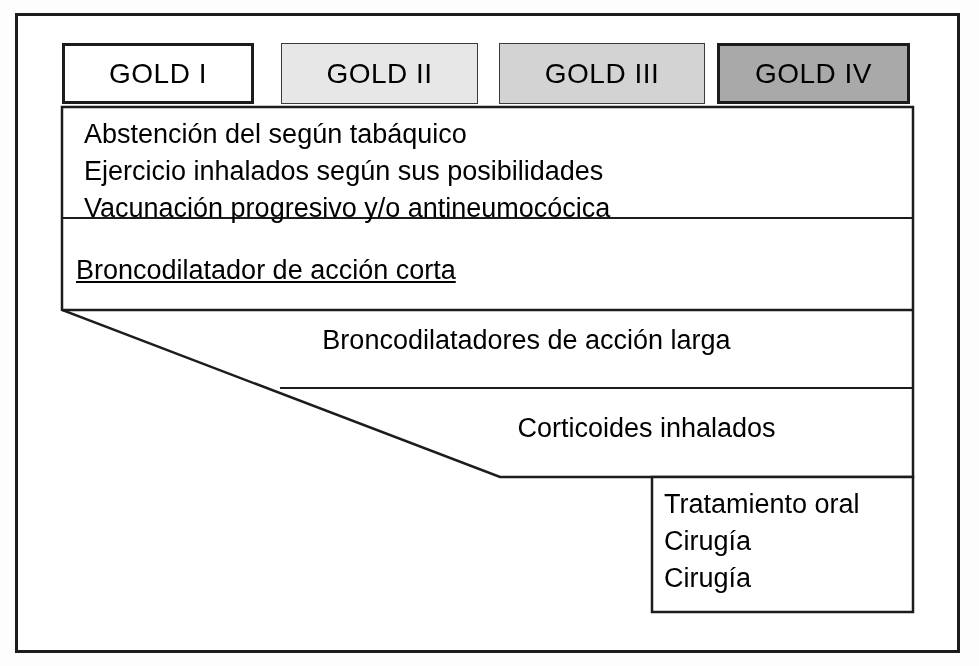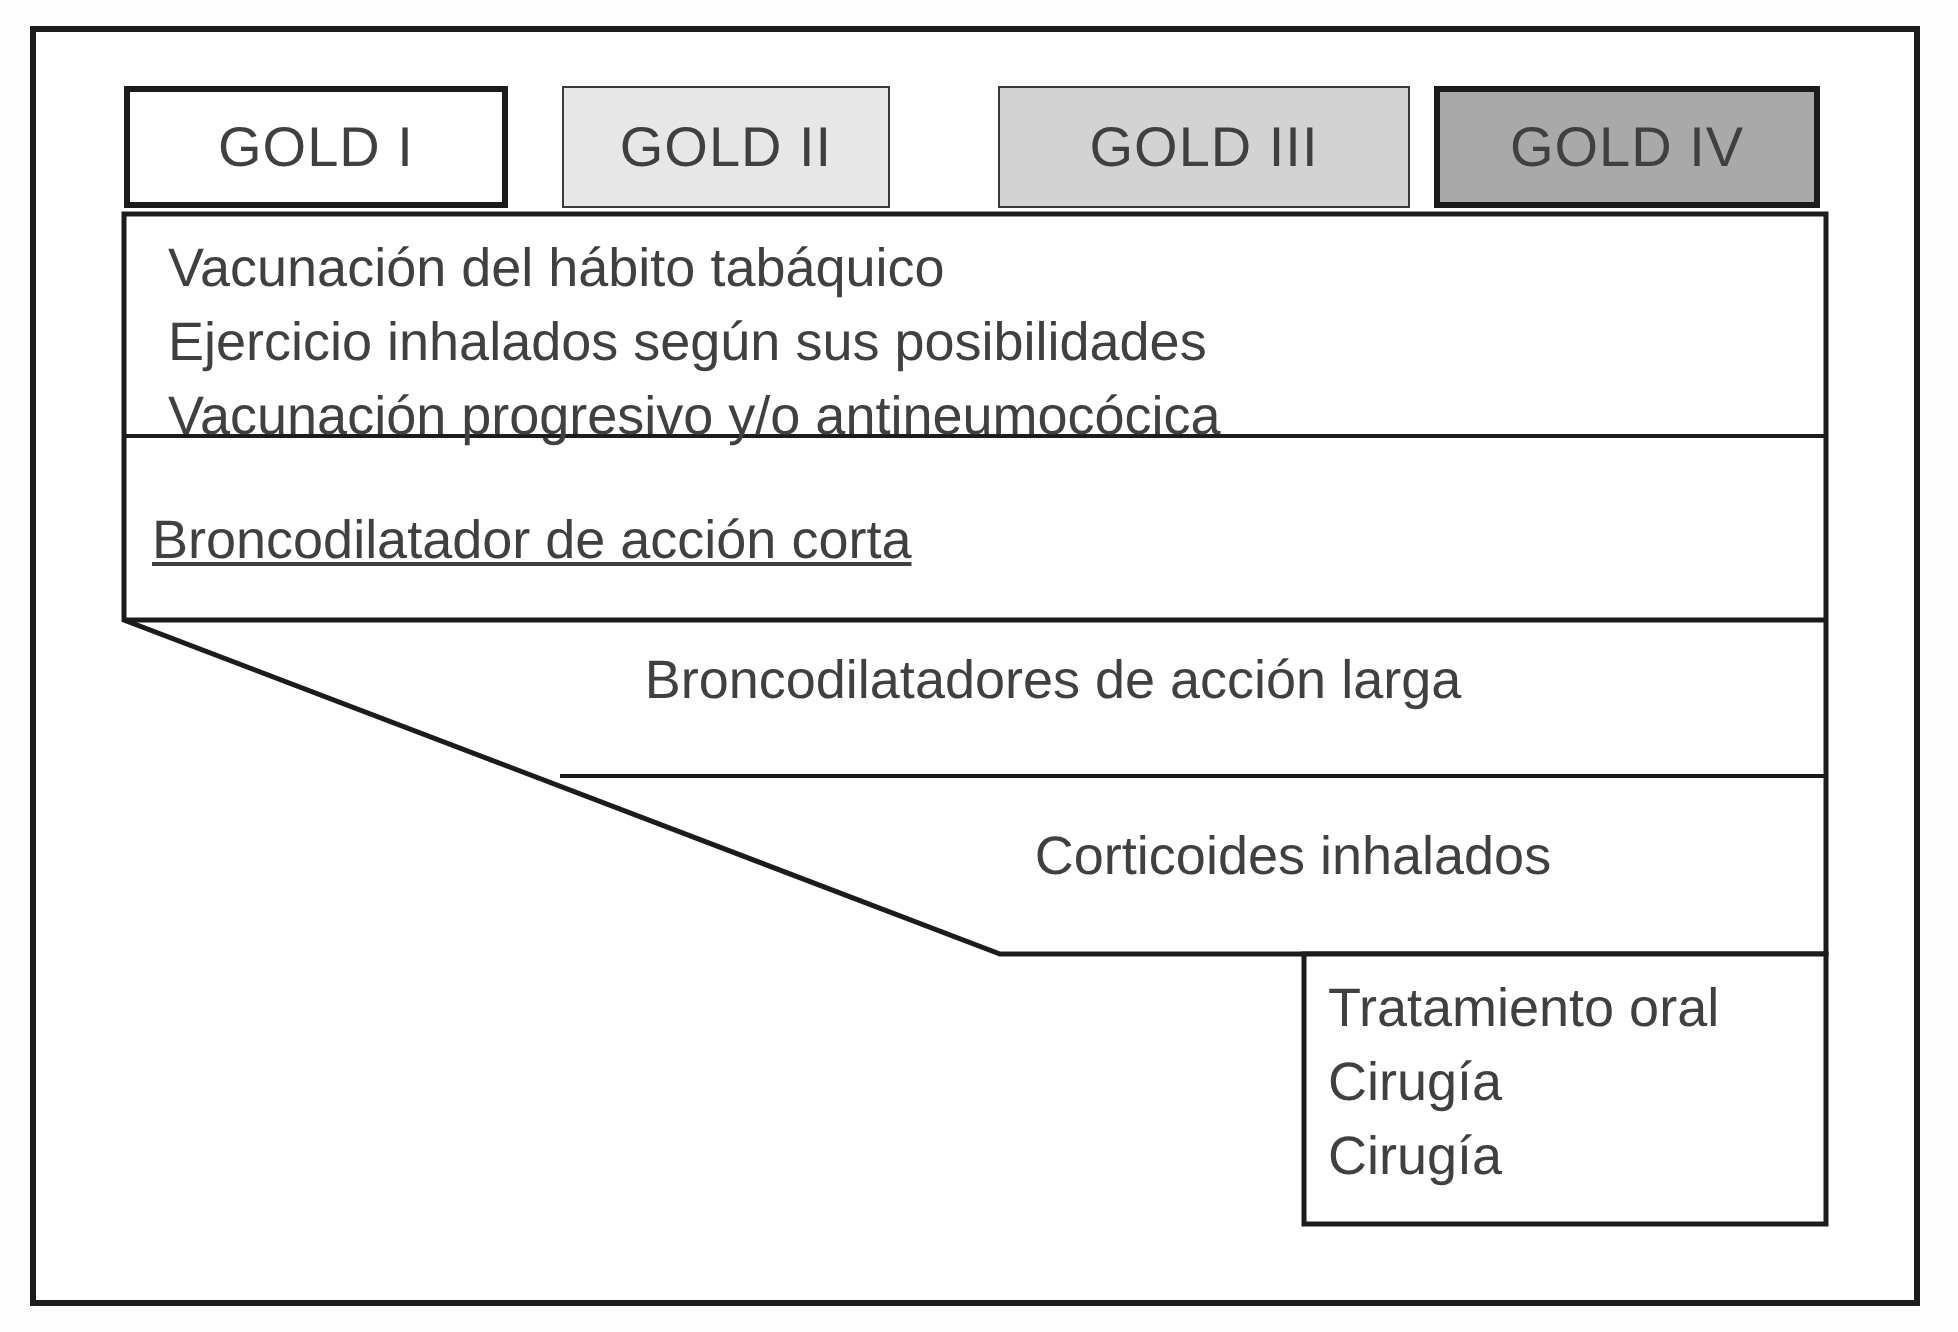--- a/index.html
+++ b/index.html
@@ -1,31 +1,31 @@
 <!DOCTYPE html>
 <html><head>
 <meta charset="utf-8">
 <style>
   html,body{margin:0;padding:0;background:#ffffff;}
   .page{
     position:relative;width:979px;height:666px;background:#fdfdfd;
-    font-family:"Liberation Sans","DejaVu Sans",sans-serif;color:#404040;
+    font-family:"Liberation Sans","DejaVu Sans",sans-serif;color:#000000;
     overflow:hidden;
   }
   .outer-frame{
     position:absolute;left:15px;top:13px;width:945px;height:640px;
     border:3px solid #1c1c1c;box-sizing:border-box;background:#ffffff;
   }
   .gold-box{
     position:absolute;top:43px;height:61px;box-sizing:border-box;
     display:flex;align-items:center;justify-content:center;
     font-size:28px;letter-spacing:0.5px;white-space:nowrap;
   }
   .gold-1{left:62px;width:192px;border:3px solid #1c1c1c;background:#ffffff;}
-  .gold-2{left:281px;width:164px;border:1px solid #3a3a3a;background:#e7e7e7;}
+  .gold-2{left:281px;width:197px;border:1px solid #3a3a3a;background:#e7e7e7;}
   .gold-3{left:499px;width:206px;border:1px solid #3a3a3a;background:#d3d3d3;}
   .gold-4{left:717px;width:193px;border:3px solid #1c1c1c;background:#a9a9a9;}
   .lines-svg{position:absolute;left:0;top:0;width:979px;height:666px;}
   .txt{
     position:absolute;font-size:27px;line-height:37px;white-space:nowrap;
   }
   .txt div{white-space:nowrap;}
   .row-general{left:84px;top:116px;}
   .row-short{left:76px;top:252px;text-decoration:underline;}
   .row-long{left:140px;top:322px;width:773px;text-align:center;}
@@ -55,21 +55,21 @@
     <span>GOLD II</span>
   </div>
   <div class="gold-box gold-3">
     <span>GOLD III</span>
   </div>
   <div class="gold-box gold-4">
     <span>GOLD IV</span>
   </div>
 
   <div class="txt row-general">
-    <div>Vacunación del hábito tabáquico</div>
+    <div>Abstención del según tabáquico</div>
     <div>Ejercicio inhalados según sus posibilidades</div>
     <div>Vacunación progresivo y/o antineumocócica</div>
   </div>
 
   <div class="txt row-short">
     <div>Broncodilatador de acción corta</div>
   </div>
 
   <div class="txt row-long">
     <div>Broncodilatadores de acción larga</div>

